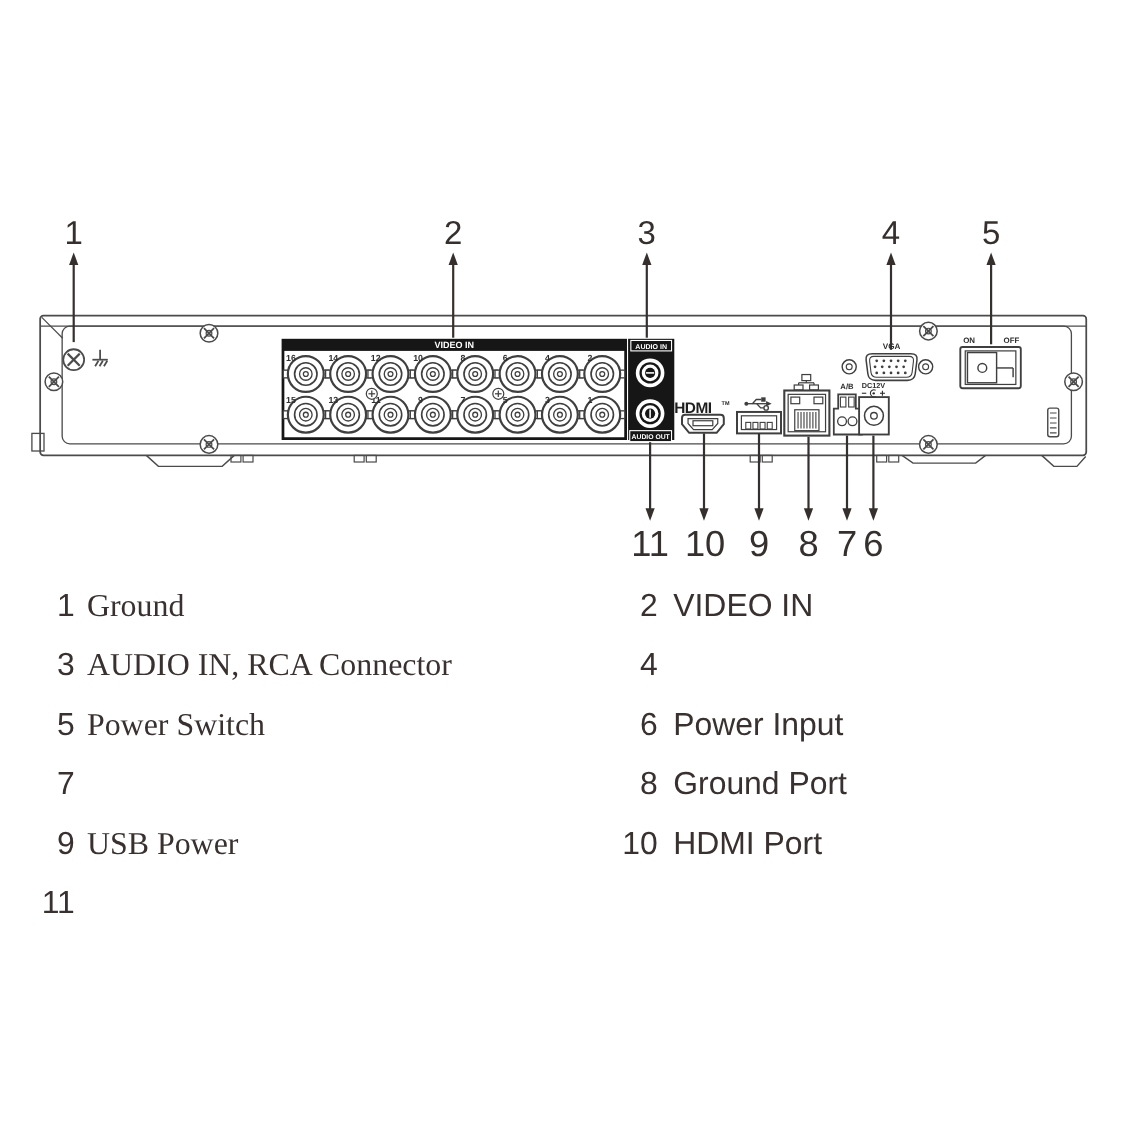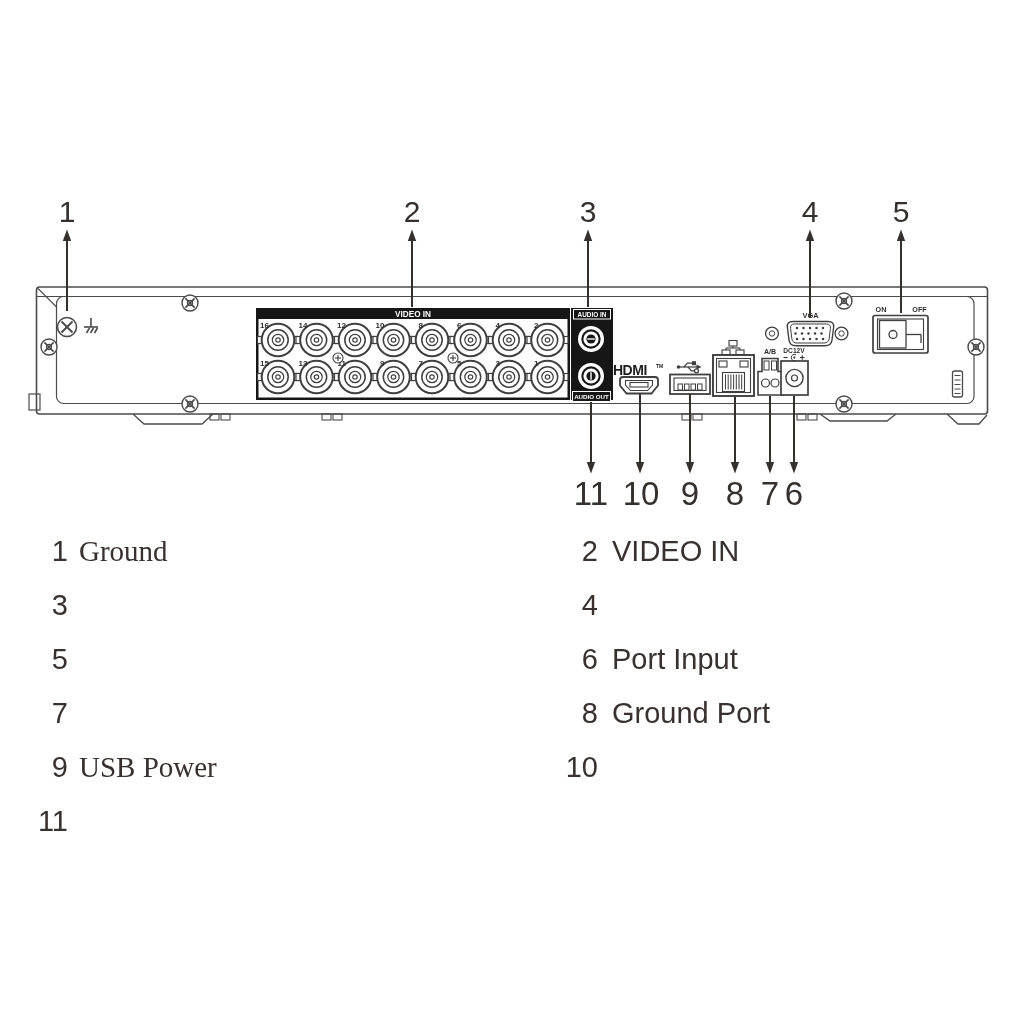--- a/index.html
+++ b/index.html
@@ -342,35 +342,38 @@
 
   <div class="legend">
     <div class="legend-row" style="top:530px;">
       <span class="lnum">1</span>
       <span class="llabel">Ground</span>
       <span class="rnum">2</span>
       <span class="rlabel">VIDEO IN</span>
     </div>
     <div class="legend-row" style="top:584px;">
       <span class="lnum">3</span>
+      <span class="llabel">AUDIO IN, RCA Connector</span>
       <span class="rnum">4</span>
     </div>
     <div class="legend-row" style="top:638px;">
       <span class="lnum">5</span>
+      <span class="llabel">Power Switch</span>
       <span class="rnum">6</span>
-      <span class="rlabel">Port Input</span>
+      <span class="rlabel">Power Input</span>
     </div>
     <div class="legend-row" style="top:692px;">
       <span class="lnum">7</span>
       <span class="rnum">8</span>
       <span class="rlabel">Ground Port</span>
     </div>
     <div class="legend-row" style="top:746px;">
       <span class="lnum">9</span>
       <span class="llabel">USB Power</span>
       <span class="rnum">10</span>
+      <span class="rlabel">HDMI Port</span>
     </div>
     <div class="legend-row" style="top:800px;">
       <span class="lnum">11</span>
     </div>
   </div>
 
 </div>
 
 </body></html>

